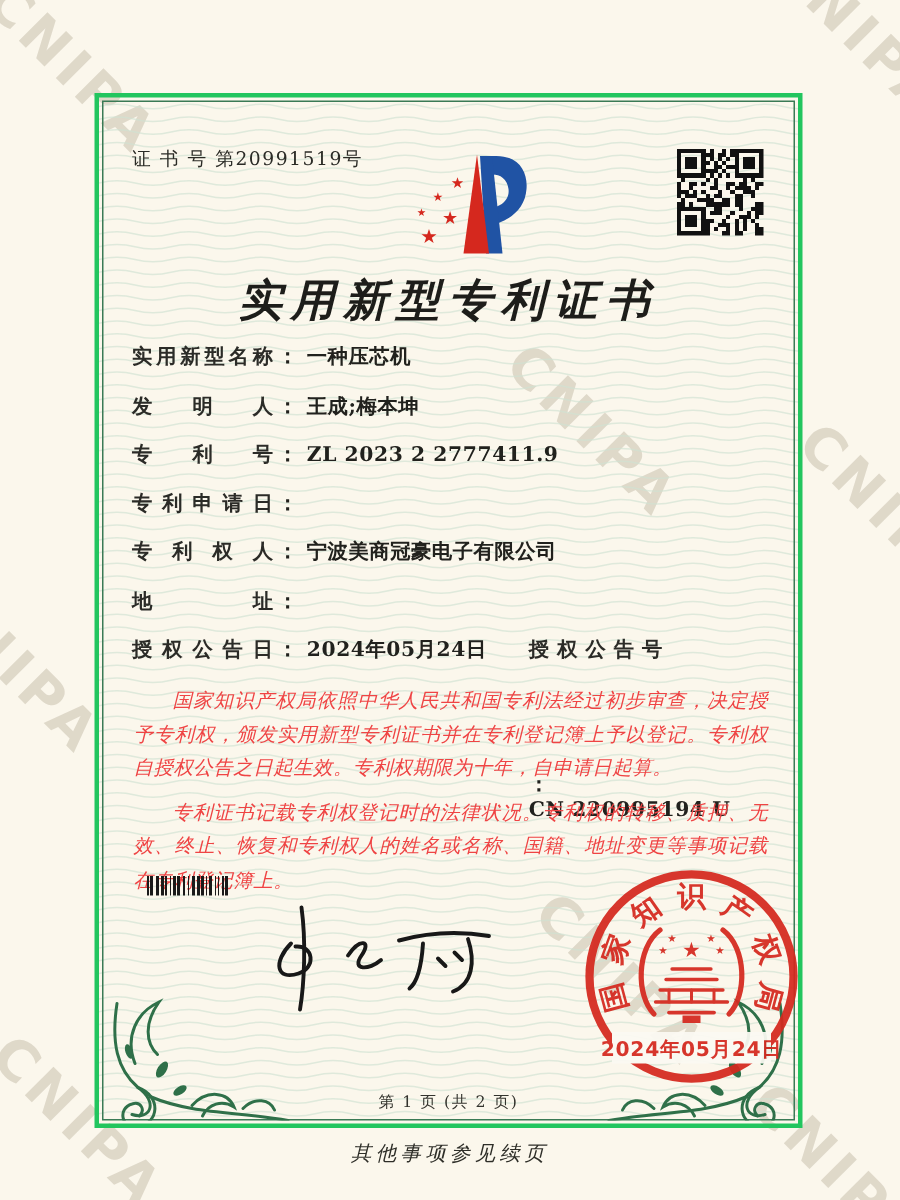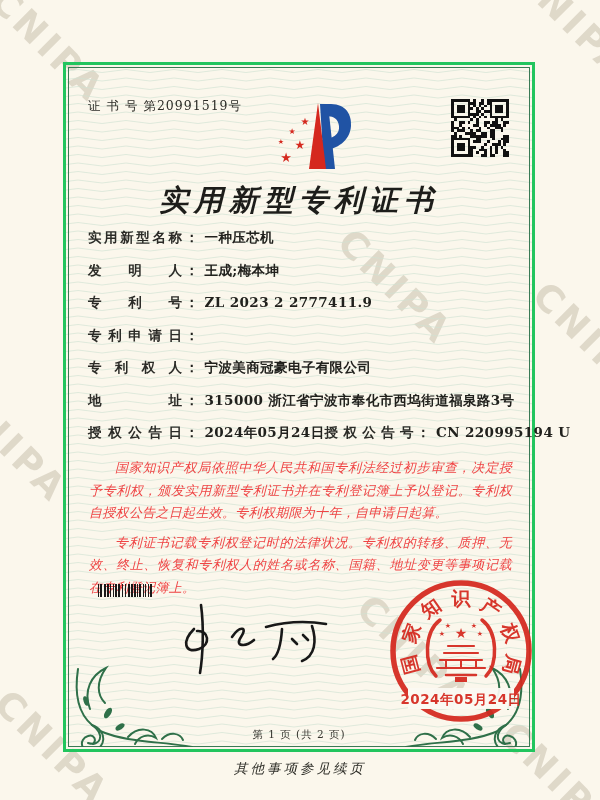--- a/index.html
+++ b/index.html
@@ -39,21 +39,21 @@
     font-size:29px;font-weight:bold;letter-spacing:6px;color:#1d1d1a;font-style:italic;
   }
   .fields{position:absolute;left:22px;right:16px;top:164px;}
   .frow{display:flex;align-items:baseline;height:32.5px;font-size:13.5px;color:#21211d;font-weight:bold;}
   .flabel{
     display:inline-block;width:95px;flex:0 0 95px;
     text-align:justify;text-align-last:justify;letter-spacing:1px;color:#2b2b27;
   }
   .fcolon{flex:0 0 auto;margin:0 6px 0 2px;}
   .fvalue{white-space:nowrap;letter-spacing:0.4px;}
-  .frow .second{display:flex;align-items:baseline;}
+  .frow .second{margin-left:26px;display:flex;align-items:baseline;flex-direction:column;}
   .frow .second .flabel{width:90px;flex:0 0 90px;}
   .legal{
     position:absolute;left:23px;right:20px;top:392px;
     font-size:13px;line-height:22.5px;text-align:justify;
     font-style:italic;color:#ef4444;letter-spacing:0.3px;
   }
   .legal p{margin:0 0 7px 0;text-indent:2em;}
   .barcode{position:absolute;left:32px;top:519px;width:54px;height:13px;}
   .director{position:absolute;left:23px;top:564px;font-size:15px;line-height:28px;color:#1f1f1b;}
   .sig{position:absolute;left:100px;top:534px;}
@@ -476,21 +476,20 @@
             <span class="fcolon">：</span>
         </div>
         <div class="frow">
           <span class="flabel">专利权人</span>
             <span class="fcolon">：</span>
             <span class="fvalue">宁波美商冠豪电子有限公司</span>
         </div>
         <div class="frow">
           <span class="flabel">地址</span>
             <span class="fcolon">：</span>
-            <span class="fvalue">315000 浙江省宁波市奉化市西坞街道福泉路3号</span>
         </div>
         <div class="frow">
           <span class="flabel">授权公告日</span>
             <span class="fcolon">：</span>
             <span class="fvalue">2024年05月24日</span>
           <span class="second">
             <span class="flabel">授权公告号</span>
               <span class="fcolon">：</span>
               <span class="fvalue">CN 220995194 U</span>
           </span>

